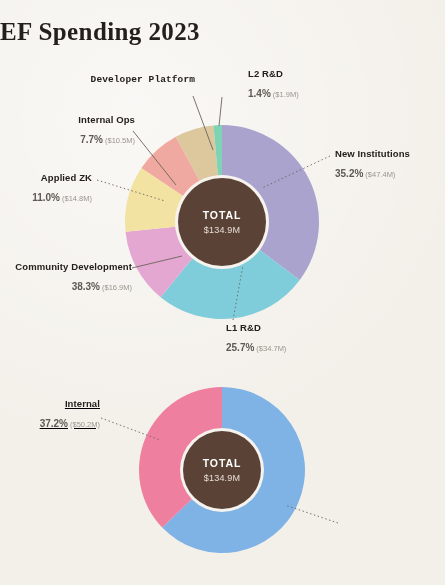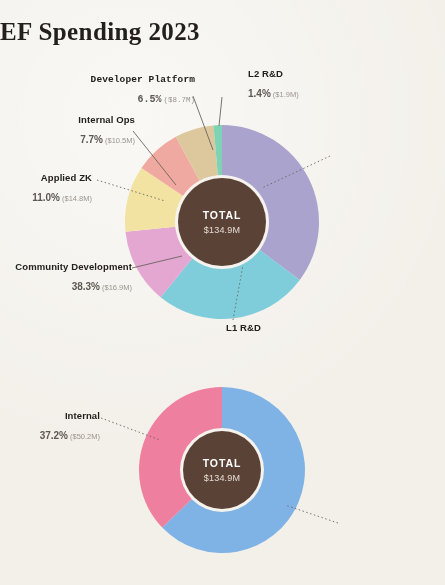--- a/index.html
+++ b/index.html
@@ -142,23 +142,20 @@
 
       <g fill="none" stroke="#6b645d" stroke-width="0.9" stroke-dasharray="1.5 2.5">
         <path d="M 101 418 L 160 440"></path>
         <path d="M 338 523 L 285 505"></path>
       </g>
     </g>
   </svg>
 
   <div class="lbl left" style="left: 10px; top: 74px; width: 185px; font-family: Liberation Mono, monospace;">
     <div class="name">Developer Platform</div>
-    <div class="vals">
-      <span class="pct">6.5%</span><span class="amt">($8.7M)</span>
-    </div>
   </div>
 
   <div class="lbl center-l" style="left: 212px; top: 68px; margin-left: 36px;">
     <div class="name">L2 R&amp;D</div>
     <div class="vals">
       <span class="pct">1.4%</span><span class="amt">($1.9M)</span>
     </div>
   </div>
 
   <div class="lbl left" style="left: 10px; top: 114px; width: 125px;">
@@ -175,26 +172,35 @@
     </div>
   </div>
 
   <div class="lbl left" style="left: 8px; top: 261px; width: 124px;">
     <div class="name">Community Development</div>
     <div class="vals">
       <span class="pct">38.3%</span><span class="amt">($16.9M)</span>
     </div>
   </div>
 
+  <div class="lbl right" style="left: 335px; top: 148px;">
+    <div class="name">New Institutions</div>
+    <div class="vals">
+      <span class="pct">35.2%</span><span class="amt">($47.4M)</span>
+    </div>
+  </div>
 
   <div class="lbl right" style="left: 226px; top: 322px;">
     <div class="name">L1 R&amp;D</div>
-  </div>
-
-  <div class="lbl left" style="left: 8px; top: 410px; width: 92px;">
+    <div class="vals">
+      <span class="pct">25.7%</span><span class="amt">($34.7M)</span>
+    </div>
+  </div>
+
+  <div class="lbl left" style="left: 8px; top: 398px; width: 92px; text-decoration: underline;">
     <div class="name">Internal</div>
     <div class="vals">
       <span class="pct">37.2%</span><span class="amt">($50.2M)</span>
     </div>
   </div>
 
 
 </div>
 
 </body></html>

